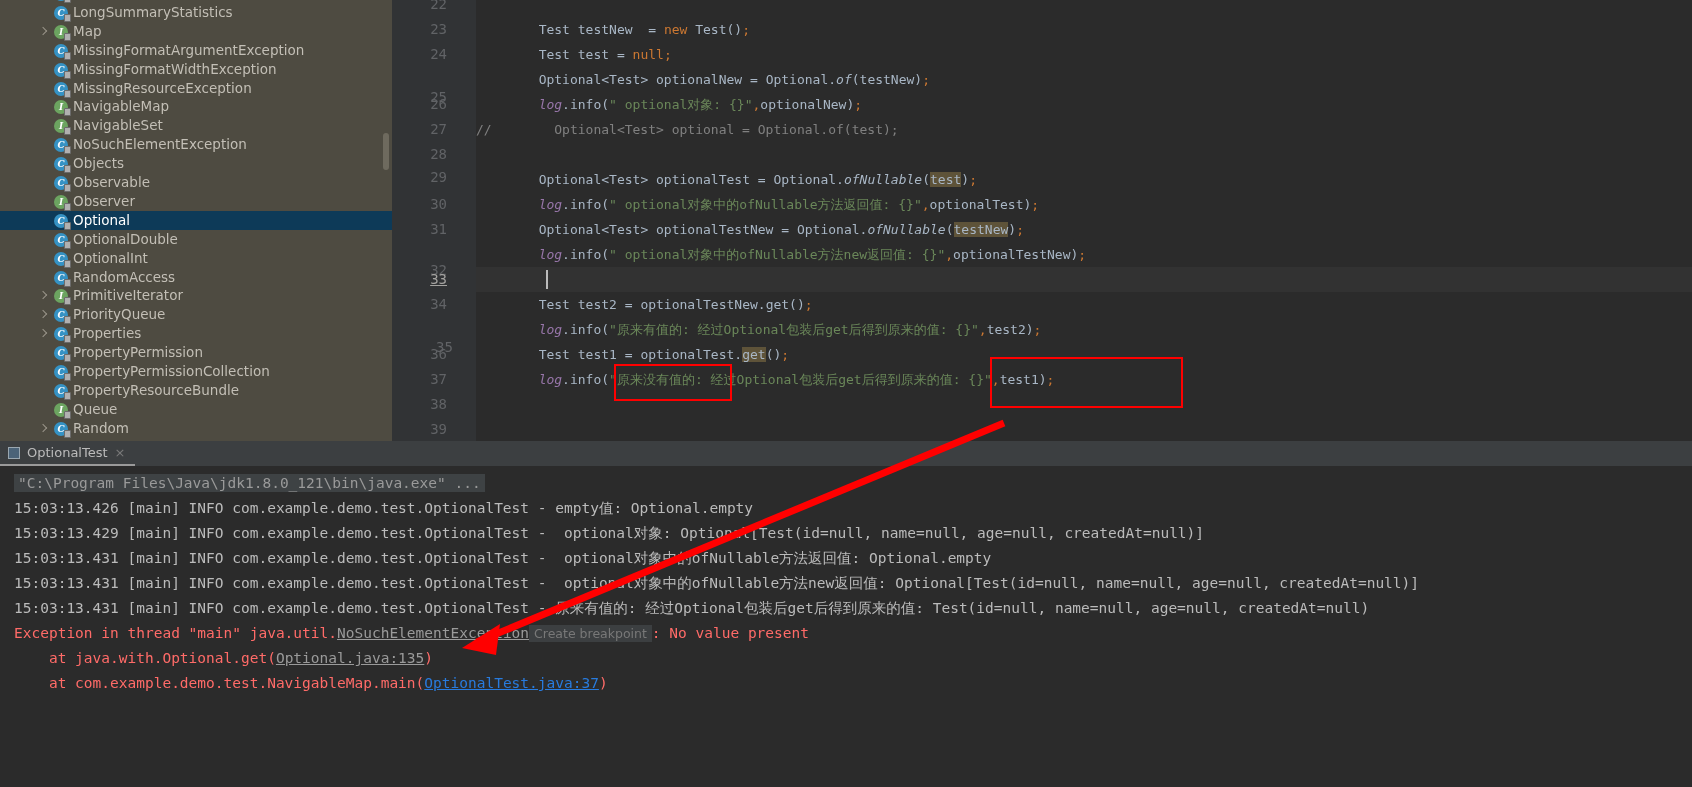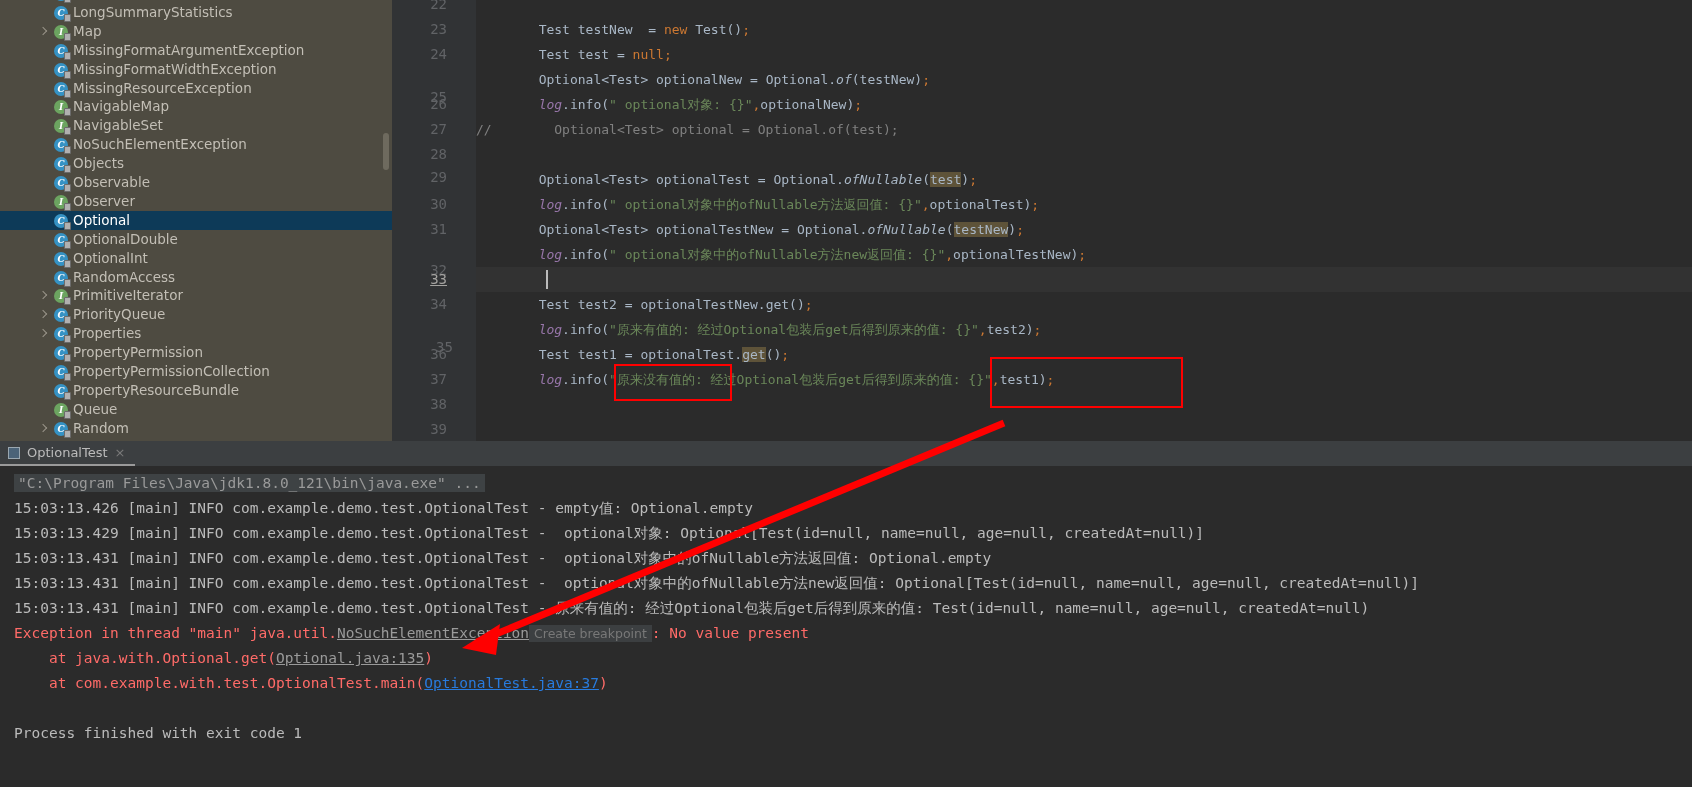--- a/index.html
+++ b/index.html
@@ -332,22 +332,21 @@
     </div>
     <div id="console-body">
         <div class="con-line" style="top: 5px;"><span class="con-cmd">"C:\Program Files\Java\jdk1.8.0_121\bin\java.exe" ...</span></div>
         <div class="con-line" style="top: 30px;"><span>15:03:13.426 [main] INFO com.example.demo.test.OptionalTest - empty值: Optional.empty</span></div>
         <div class="con-line" style="top: 55px;"><span>15:03:13.429 [main] INFO com.example.demo.test.OptionalTest -  optional对象: Optional[Test(id=null, name=null, age=null, createdAt=null)]</span></div>
         <div class="con-line" style="top: 80px;"><span>15:03:13.431 [main] INFO com.example.demo.test.OptionalTest -  optional对象中的ofNullable方法返回值: Optional.empty</span></div>
         <div class="con-line" style="top: 105px;"><span>15:03:13.431 [main] INFO com.example.demo.test.OptionalTest -  optional对象中的ofNullable方法new返回值: Optional[Test(id=null, name=null, age=null, createdAt=null)]</span></div>
         <div class="con-line" style="top: 130px;"><span>15:03:13.431 [main] INFO com.example.demo.test.OptionalTest - 原来有值的: 经过Optional包装后get后得到原来的值: Test(id=null, name=null, age=null, createdAt=null)</span></div>
         <div class="con-line" style="top: 155px;"><span class="err">Exception in thread "main" java.util.</span><span class="link-gray">NoSuchElementException</span><span class="bp-hint">Create breakpoint</span><span class="err">: No value present</span></div>
         <div class="con-line" style="top: 180px;"><span class="err">    at java.with.Optional.get(</span><span class="link-gray">Optional.java:135</span><span class="err">)</span></div>
-        <div class="con-line" style="top: 205px;"><span class="err">    at com.example.with.test.OptionalTest.main(</span><span class="link-blue">OptionalTest.java:37</span><span class="err">)</span></div>
-        <div class="con-line" style="top: 255px;"><span>Process finished with exit code 1</span></div>
+        <div class="con-line" style="top: 205px;"><span class="err">    at com.example.demo.test.NavigableMap.main(</span><span class="link-blue">OptionalTest.java:37</span><span class="err">)</span></div>
       </div>
   </div>
 
   <div class="anno-rect" style="left:614px; top:364px; width:118px; height:37px;"></div>
   <div class="anno-rect" style="left:990px; top:357px; width:193px; height:51px;"></div>
 
   <svg id="anno-arrow" viewBox="0 0 1692 787">
     <line x1="1004" y1="423" x2="477" y2="642" stroke="#ff0000" stroke-width="7"></line>
     <polygon points="462,648 500,624 496,655" fill="#ff0000"></polygon>
   </svg>

